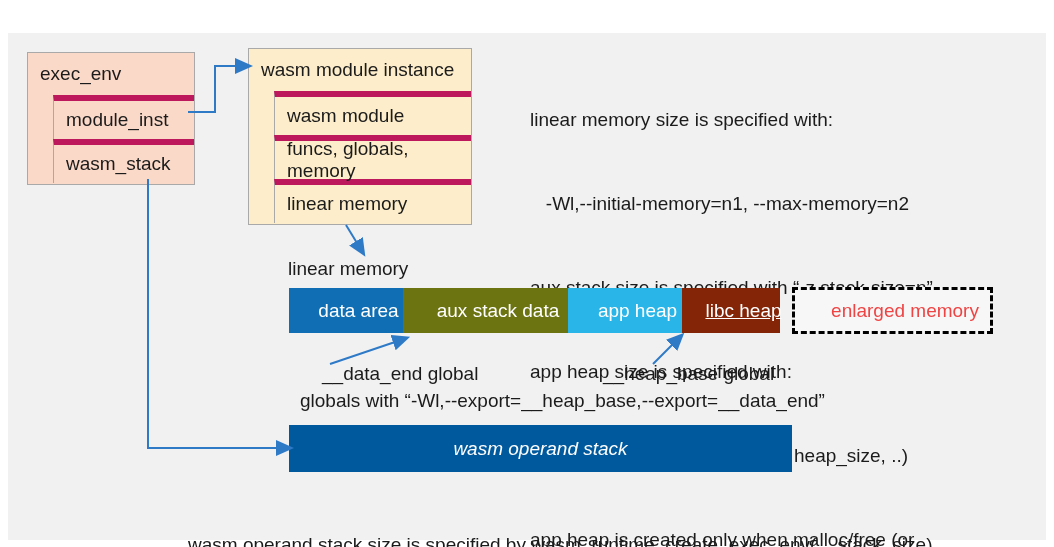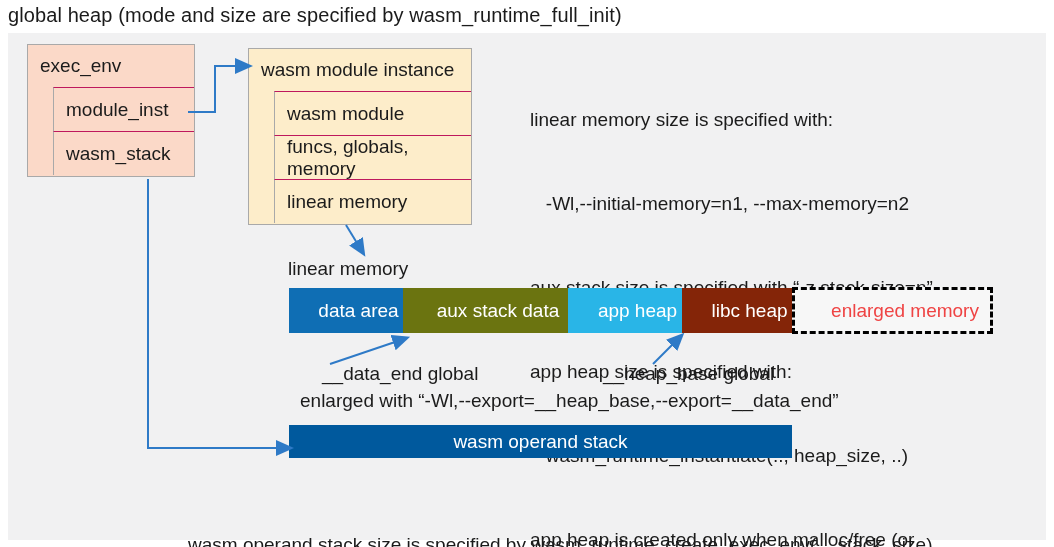--- a/index.html
+++ b/index.html
@@ -10,58 +10,57 @@
   }
   .abs { position:absolute; }
   .page-title { left:8px; top:4px; font-size:20px; letter-spacing:0.1px; }
   .panel { left:8px; top:33px; width:1038px; height:507px; background:#f1f1f2; }
 
   
   .listbox { border:1px solid #a9a9a9; box-sizing:border-box; }
   .listbox .hdr { height:42px; display:flex; align-items:center; padding-left:12px; font-size:19px; }
   .listbox .row {
     height:44px; margin-left:25px; box-sizing:border-box;
-    border-top:1px solid #be185d; border-left:1px solid #a9a9a9;
+    border-top:6px solid #be185d; border-left:1px solid #a9a9a9;
     display:flex; align-items:center; padding-left:12px; font-size:19px;
   }
-  .execenv  { left:27px;  top:44px; width:168px; height:133px; }
+  .execenv  { left:27px;  top:52px; width:168px; height:133px; }
   .modinst  { left:248px; top:48px; width:224px; height:177px; }
 
   
   .notes { left:530px; top:50px; font-size:19px; line-height:28px; white-space:pre; }
 
   
   .lm-label { left:288px; top:258px; font-size:19px; }
   .seg {
     top:288px; height:45px; display:flex; align-items:center; justify-content:center;
     font-size:19px; box-sizing:border-box; white-space:nowrap;padding-left:25px;
   }
   .seg-enlarged { top:287px; height:47px; border:3px dashed #000000; }
 
   .ann { font-size:19px; white-space:pre; }
   .ann-dataend  { left:322px; top:363px; }
   .ann-heapbase { left:603px; top:363px; }
   .ann-export   { left:300px; top:390px; }
 
   
   .opstack {
-    left:289px; top:425px; width:503px; height:33px;
+    left:289px; top:425px; width:503px; height:47px;
     display:flex; align-items:center; justify-content:center;
-    color:#ffffff; font-size:19px;
+    color:#ffffff; font-size:19px;font-style:italic;
   }
   .bottom-notes { left:188px; top:480px; font-size:19px; line-height:26px; white-space:pre; }
 
   .connectors { left:0; top:0; width:1054px; height:547px; pointer-events:none; }
 </style>
 </head>
 <body>
 
 <div class="canvas">
 
-  <div class="abs page-title">global heap (mode and size are specified by wasm_runtime_full_init)</div>
 
   <div class="abs panel" style="background: rgb(241, 241, 242);"></div>
 
   <div class="abs listbox execenv" style="background: rgb(251, 217, 200); border-color: rgb(169, 169, 169);">
     <div class="hdr">exec_env</div>
     <div class="row">module_inst</div>
     <div class="row">wasm_stack</div>
   </div>
 
   <div class="abs listbox modinst" style="background: rgb(253, 237, 202); border-color: rgb(169, 169, 169);">
@@ -79,26 +78,26 @@
     <div>   wasm_runtime_instantiate(.., heap_size, ..)</div>
     <div>app heap is created only when malloc/free (or</div>
     
   </div>
 
   <div class="abs lm-label">linear memory</div>
 
   <div class="abs seg" style="left: 289px; width: 114px; background: rgb(15, 110, 180); color: rgb(255, 255, 255);">data area</div>
   <div class="abs seg" style="left: 403px; width: 165px; background: rgb(107, 116, 16); color: rgb(255, 255, 255);">aux stack data</div>
   <div class="abs seg" style="left: 568px; width: 114px; background: rgb(41, 181, 231); color: rgb(255, 255, 255); text-align: right;">app heap</div>
-  <div class="abs seg" style="left: 682px; width: 110px; background: rgb(132, 37, 8); color: rgb(255, 255, 255);">libc heap</div>
+  <div class="abs seg" style="left: 682px; width: 98px; background: rgb(132, 37, 8); color: rgb(255, 255, 255); text-decoration: underline;">libc heap</div>
   <div class="abs seg seg-enlarged" style="left: 792px; width: 201px; background: rgb(247, 247, 247); color: #ef4444;">enlarged memory</div>
 
   <div class="abs ann ann-dataend">__data_end global</div>
   <div class="abs ann ann-heapbase">__heap_base global</div>
-  <div class="abs ann ann-export">enlarged with “-Wl,--export=__heap_base,--export=__data_end”</div>
+  <div class="abs ann ann-export">globals with “-Wl,--export=__heap_base,--export=__data_end”</div>
 
   <div class="abs opstack" style="background: rgb(0, 89, 157);">
     <span>wasm operand stack</span>
   </div>
 
   <div class="abs bottom-notes">
     <div>wasm operand stack size is specified by wasm_runtime_create_exec_env(.., stack_size)</div>
     
   </div>
 

